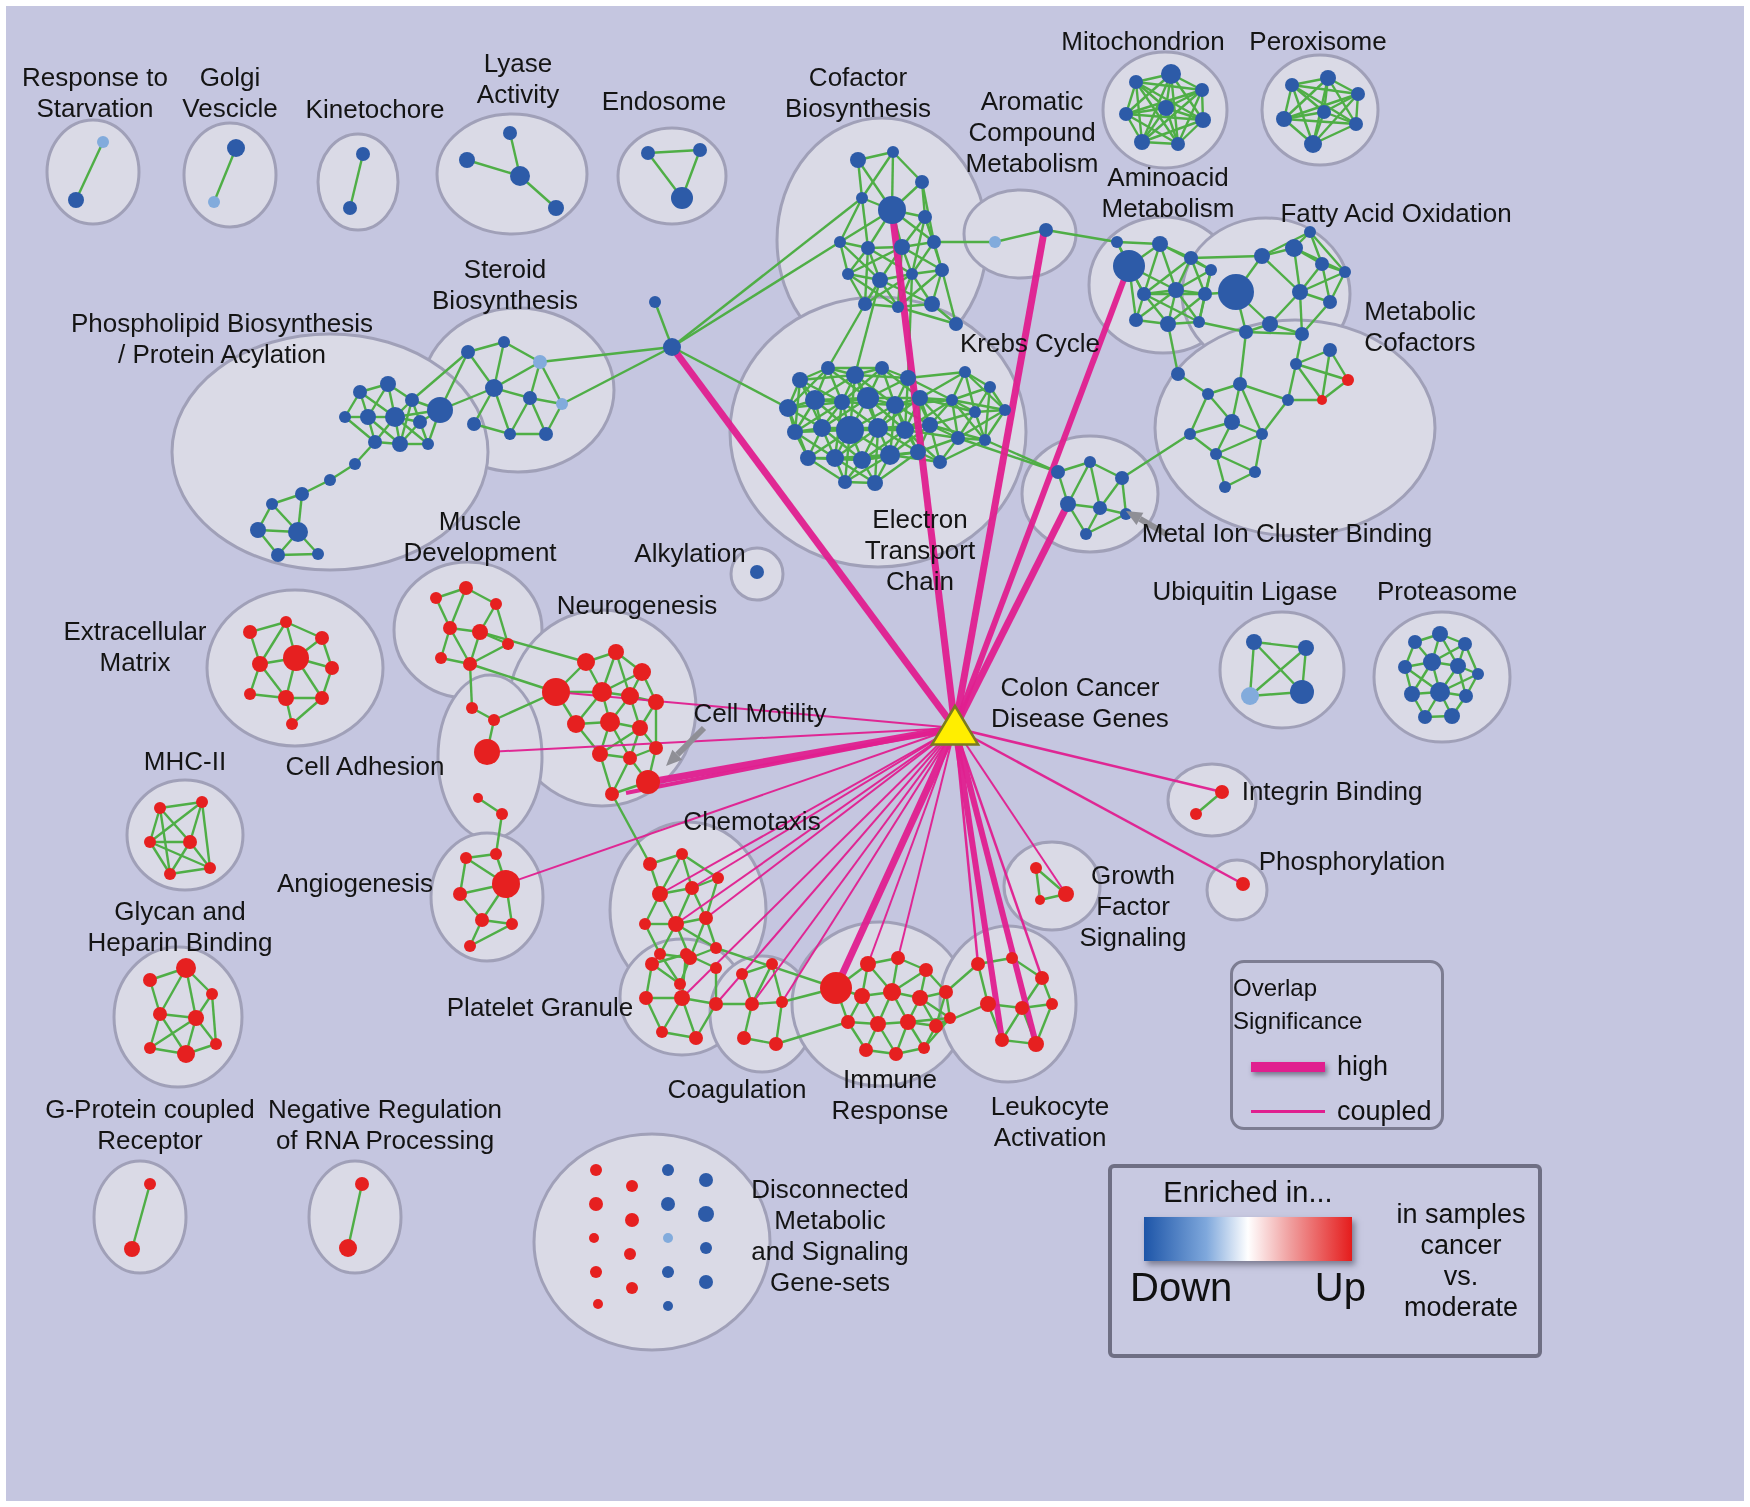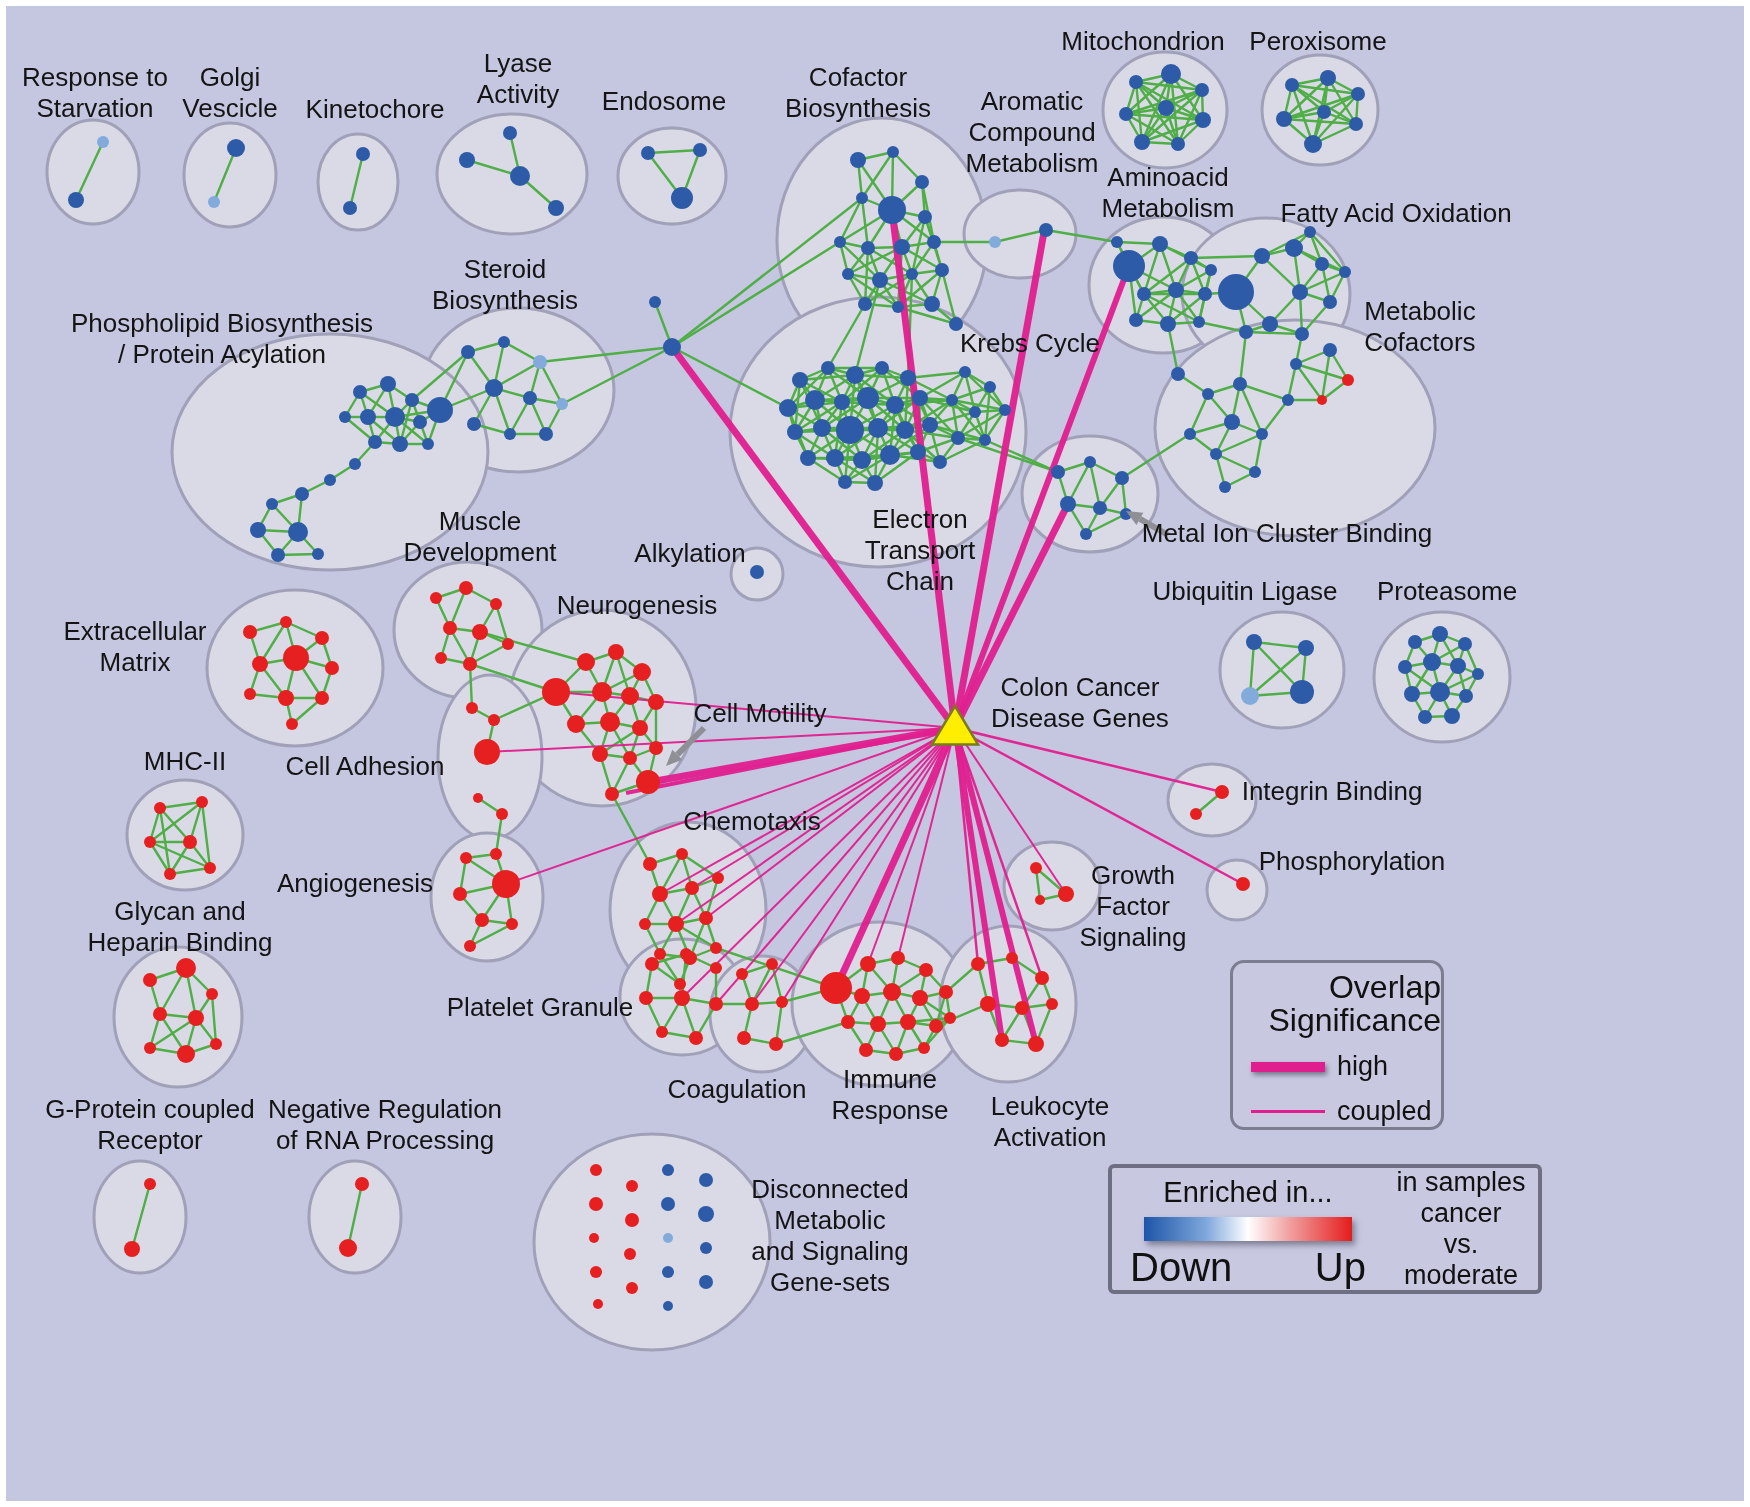--- a/index.html
+++ b/index.html
@@ -4,26 +4,26 @@
 <style>
   html,body { margin:0; padding:0; background:#ffffff; }
   .stage { position:relative; width:1750px; height:1507px; overflow:hidden;
            font-family:"Liberation Sans", sans-serif; }
   svg#net { position:absolute; left:0; top:0; }
   svg#net text { font-family:"Liberation Sans", sans-serif; }
 
   .legend { position:absolute; box-sizing:border-box; color:#111;
             border:3px solid #7d7d92; border-radius:14px; background:rgba(210,210,228,0.25); }
   .legend.overlap { left:1230px; top:960px; width:214px; height:170px; }
-  .legend-title { text-align:right; font-size:32px; line-height:33px; margin-top:8px;margin-left:12px; }
+  .legend-title { text-align:left; font-size:24px; line-height:33px; margin-top:8px; }
   .legend-row { display:flex; align-items:center; gap:12px; margin:14px 0 0 18px; font-size:27px; }
   .line-high { width:74px; height:10px; background:#e01f8f; box-shadow:2px 3px 5px rgba(50,50,70,.55); flex:0 0 auto; }
   .line-moderate { width:74px; height:3px; background:#e01f8f; flex:0 0 auto; }
 
-  .legend.enriched { left:1108px; top:1164px; width:434px; height:130px;
+  .legend.enriched { left:1108px; top:1164px; width:434px; height:194px;
                      border:4px solid #6f6f84; border-radius:6px; display:flex; }
   .enriched-left { width:272px; display:flex; flex-direction:column; align-items:center; }
   .enriched-title { font-size:29px; margin-top:8px; }
   .gradient-bar { width:208px; height:44px; margin-top:8px;
                   background:linear-gradient(to right,#1d55a8,#7fa8dc 30%,#ffffff 50%,#f0a0a0 70%,#e51c1c);
                   box-shadow:3px 4px 6px rgba(50,50,70,.5); }
   .du-row { width:236px; display:flex; justify-content:space-between; font-size:40px; margin-top:4px; }
   .enriched-note { flex:1; display:flex; flex-direction:column; justify-content:center;
                    align-items:center; font-size:27px; line-height:31px; text-align:center; }
 </style>

